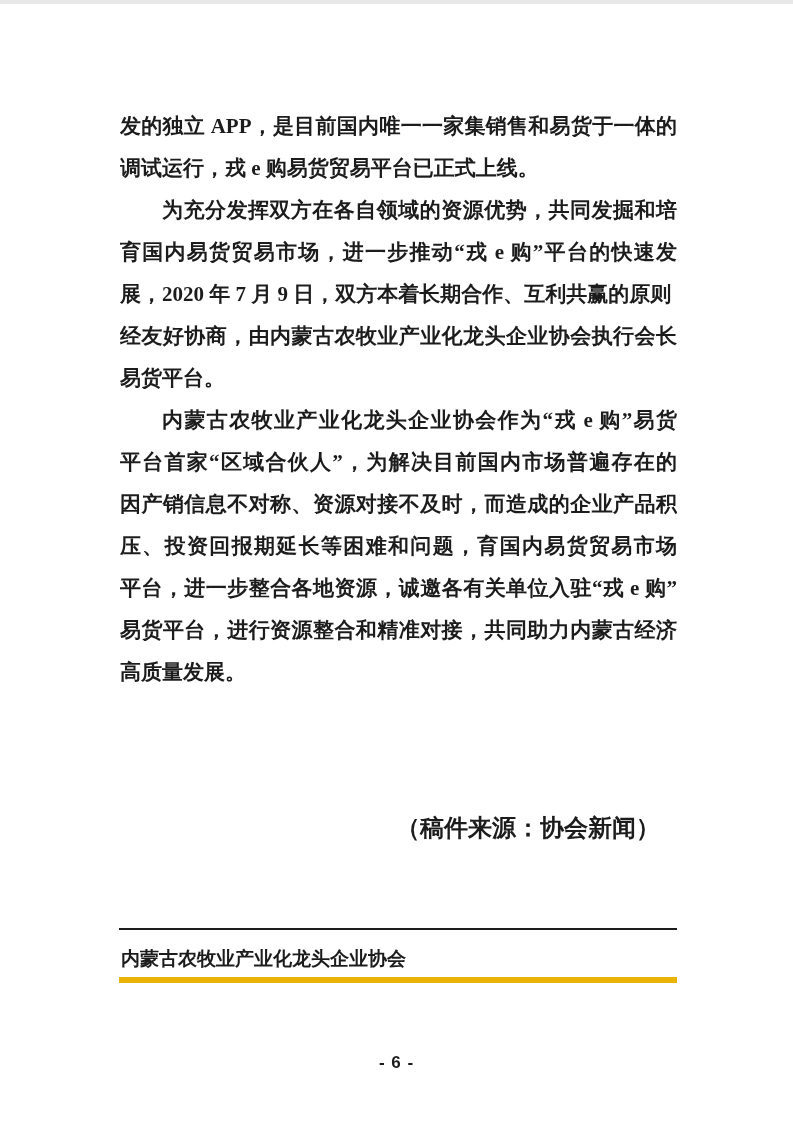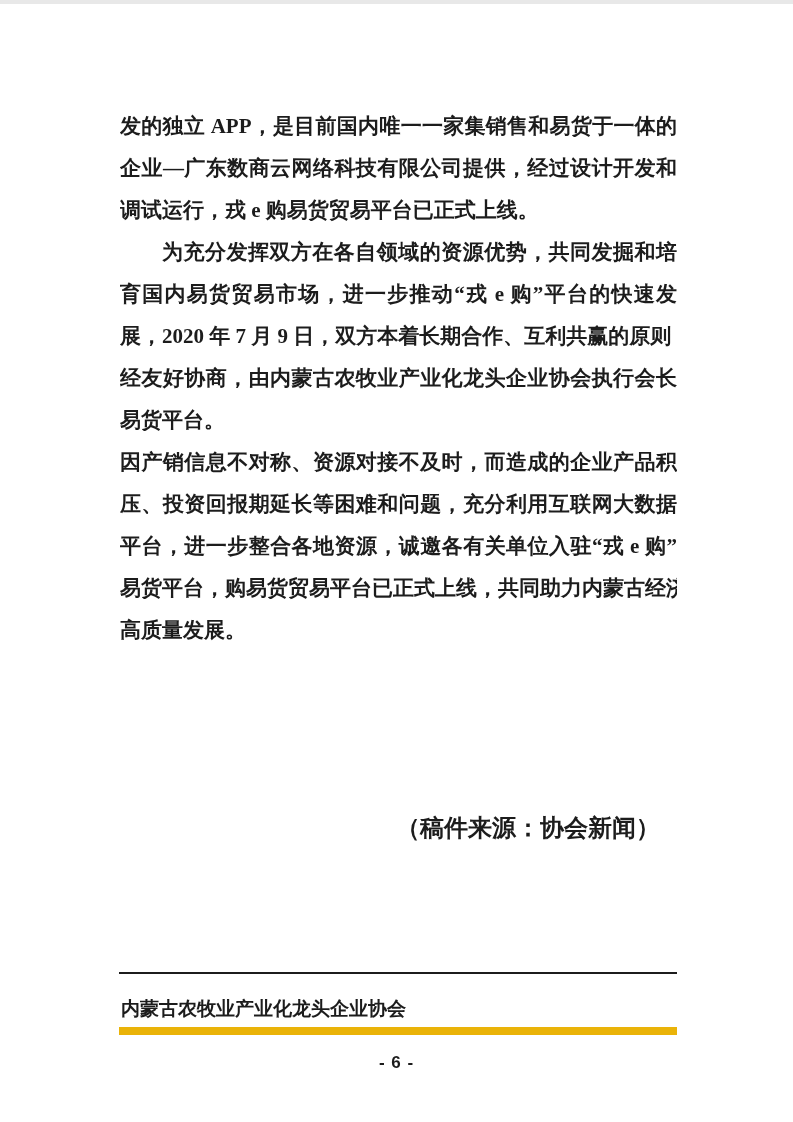--- a/index.html
+++ b/index.html
@@ -47,26 +47,26 @@
     width: 557px;
     box-sizing: border-box;
     padding-right: 17px;
     font-size: 24px;
     line-height: 42px;
     text-align: right;
   }
   .footer-bar {
     position: absolute;
     left: 119px;
-    top: 968px;
+    top: 924px;
     width: 558px;
     box-sizing: border-box;
     border-top: 2px solid #1c1c1c;
-    border-bottom: 8px solid #eab308;
-    padding: 24px 2px 8px 2px;
+    border-bottom: 6px solid #eab308;
+    padding: 18px 2px 8px 2px;
     display: flex;
     justify-content: space-between;
     align-items: baseline;
     font-size: 19px;
     line-height: 21px;
   }
   .footer-issuer { text-align: left; }
   .footer-date { text-align: right; }
   .page-number {
     position: absolute;
@@ -80,31 +80,32 @@
     letter-spacing: 1px;
   }
 </style>
 </head>
 <body>
 
 <div class="page">
 
   <div class="content">
       <div class="line">发的独立 APP，是目前国内唯一一家集销售和易货于一体的</div>
-      <div class="line">企业—广东数商云网络科技有限公司提供，经过设计开发和</div>
       <div class="line last">调试运行，戎 e 购易货贸易平台已正式上线。</div>
       <div class="line indent">为充分发挥双方在各自领域的资源优势，共同发掘和培</div>
       <div class="line">育国内易货贸易市场，进一步推动“戎 e 购”平台的快速发</div>
       <div class="line">展，2020 年 7 月 9 日，双方本着长期合作、互利共赢的原则，</div>
       <div class="line">经友好协商，由内蒙古农牧业产业化龙头企业协会执行会长</div>
       <div class="line last">易货平台。</div>
+      <div class="line indent">内蒙古农牧业产业化龙头企业协会作为“戎 e 购”易货</div>
+      <div class="line">平台首家“区域合伙人”，为解决目前国内市场普遍存在的</div>
       <div class="line">因产销信息不对称、资源对接不及时，而造成的企业产品积</div>
-      <div class="line">压、投资回报期延长等困难和问题，充分利用互联网大数据</div>
+      <div class="line">压、投资回报期延长等困难和问题，育国内易货贸易市场</div>
       <div class="line">平台，进一步整合各地资源，诚邀各有关单位入驻“戎 e 购”</div>
-      <div class="line">易货平台，购易货贸易平台已正式上线，共同助力内蒙古经济</div>
+      <div class="line">易货平台，进行资源整合和精准对接，共同助力内蒙古经济</div>
       <div class="line last">高质量发展。</div>
     </div>
 
   <div class="source-note">（稿件来源：协会新闻）</div>
 
   <div class="footer-bar">
     <span class="footer-issuer">内蒙古农牧业产业化龙头企业协会</span>
   </div>
 
   <div class="page-number">- 6 -</div>

